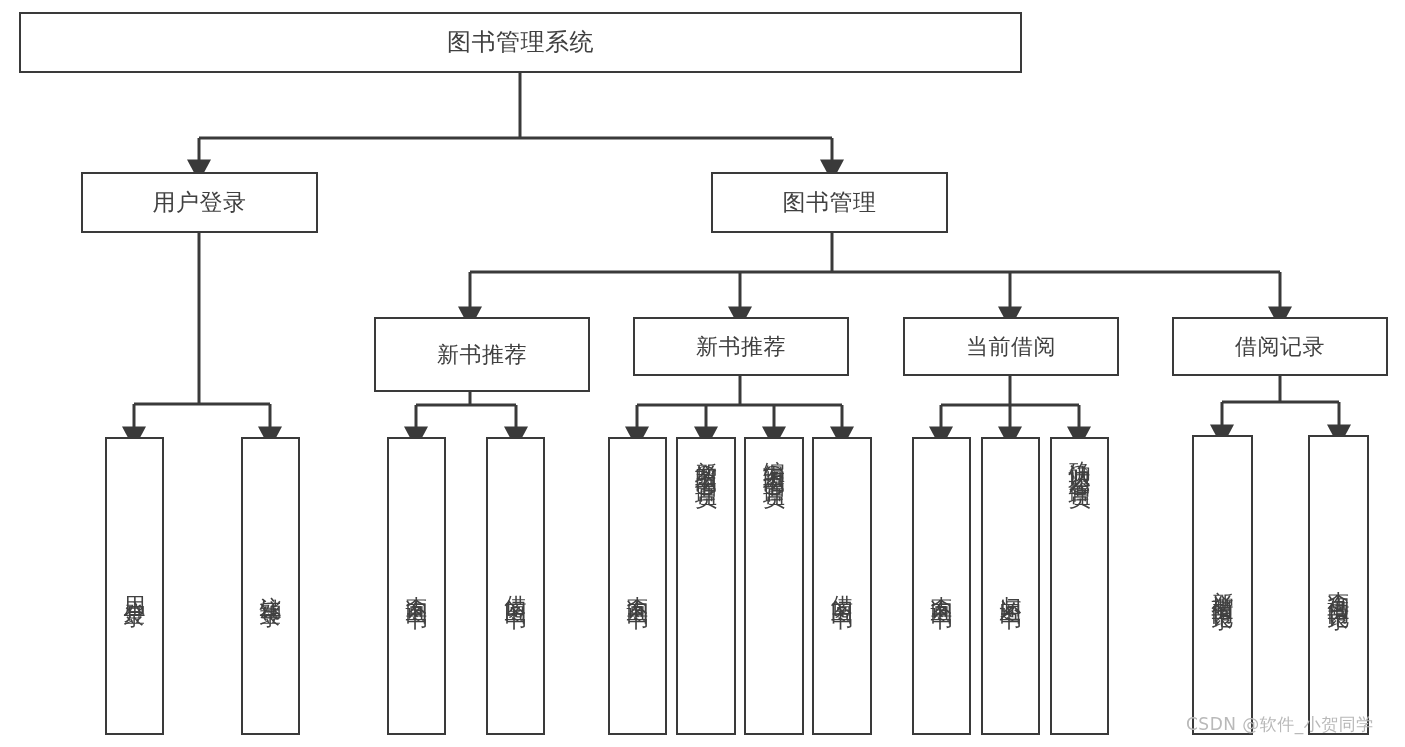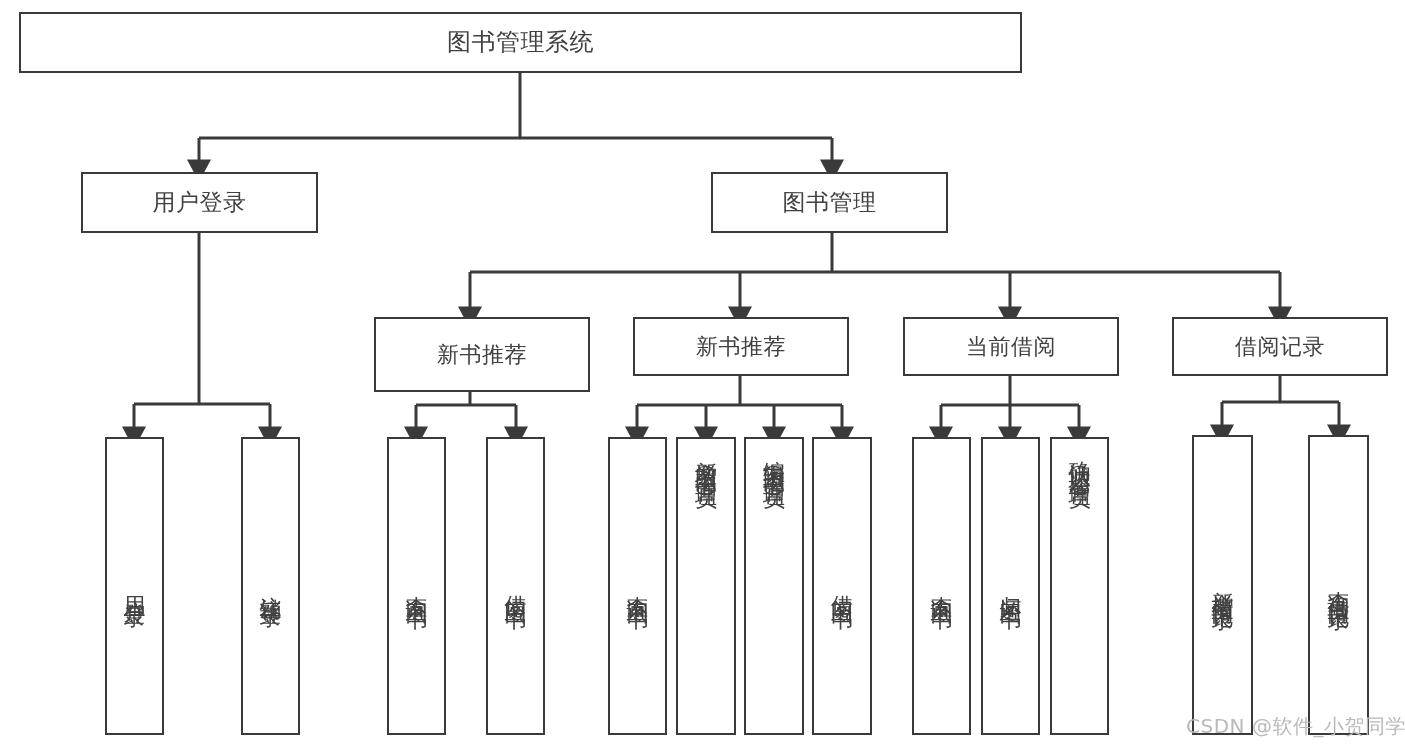--- a/index.html
+++ b/index.html
@@ -60,21 +60,21 @@
     white-space: nowrap;
   }
   .node.vert.mid {
     align-items: center;
     padding-top: 0;
   }
   .watermark {
     position: absolute;
     left: 1186px;
     top: 713px;
-    font-size: 20px;
+    font-size: 17px;
     color: #b9b9b9;
     white-space: nowrap;
     letter-spacing: 0.5px;
   }
 </style>
 </head>
 <body>
 
 <div id="canvas">
 

